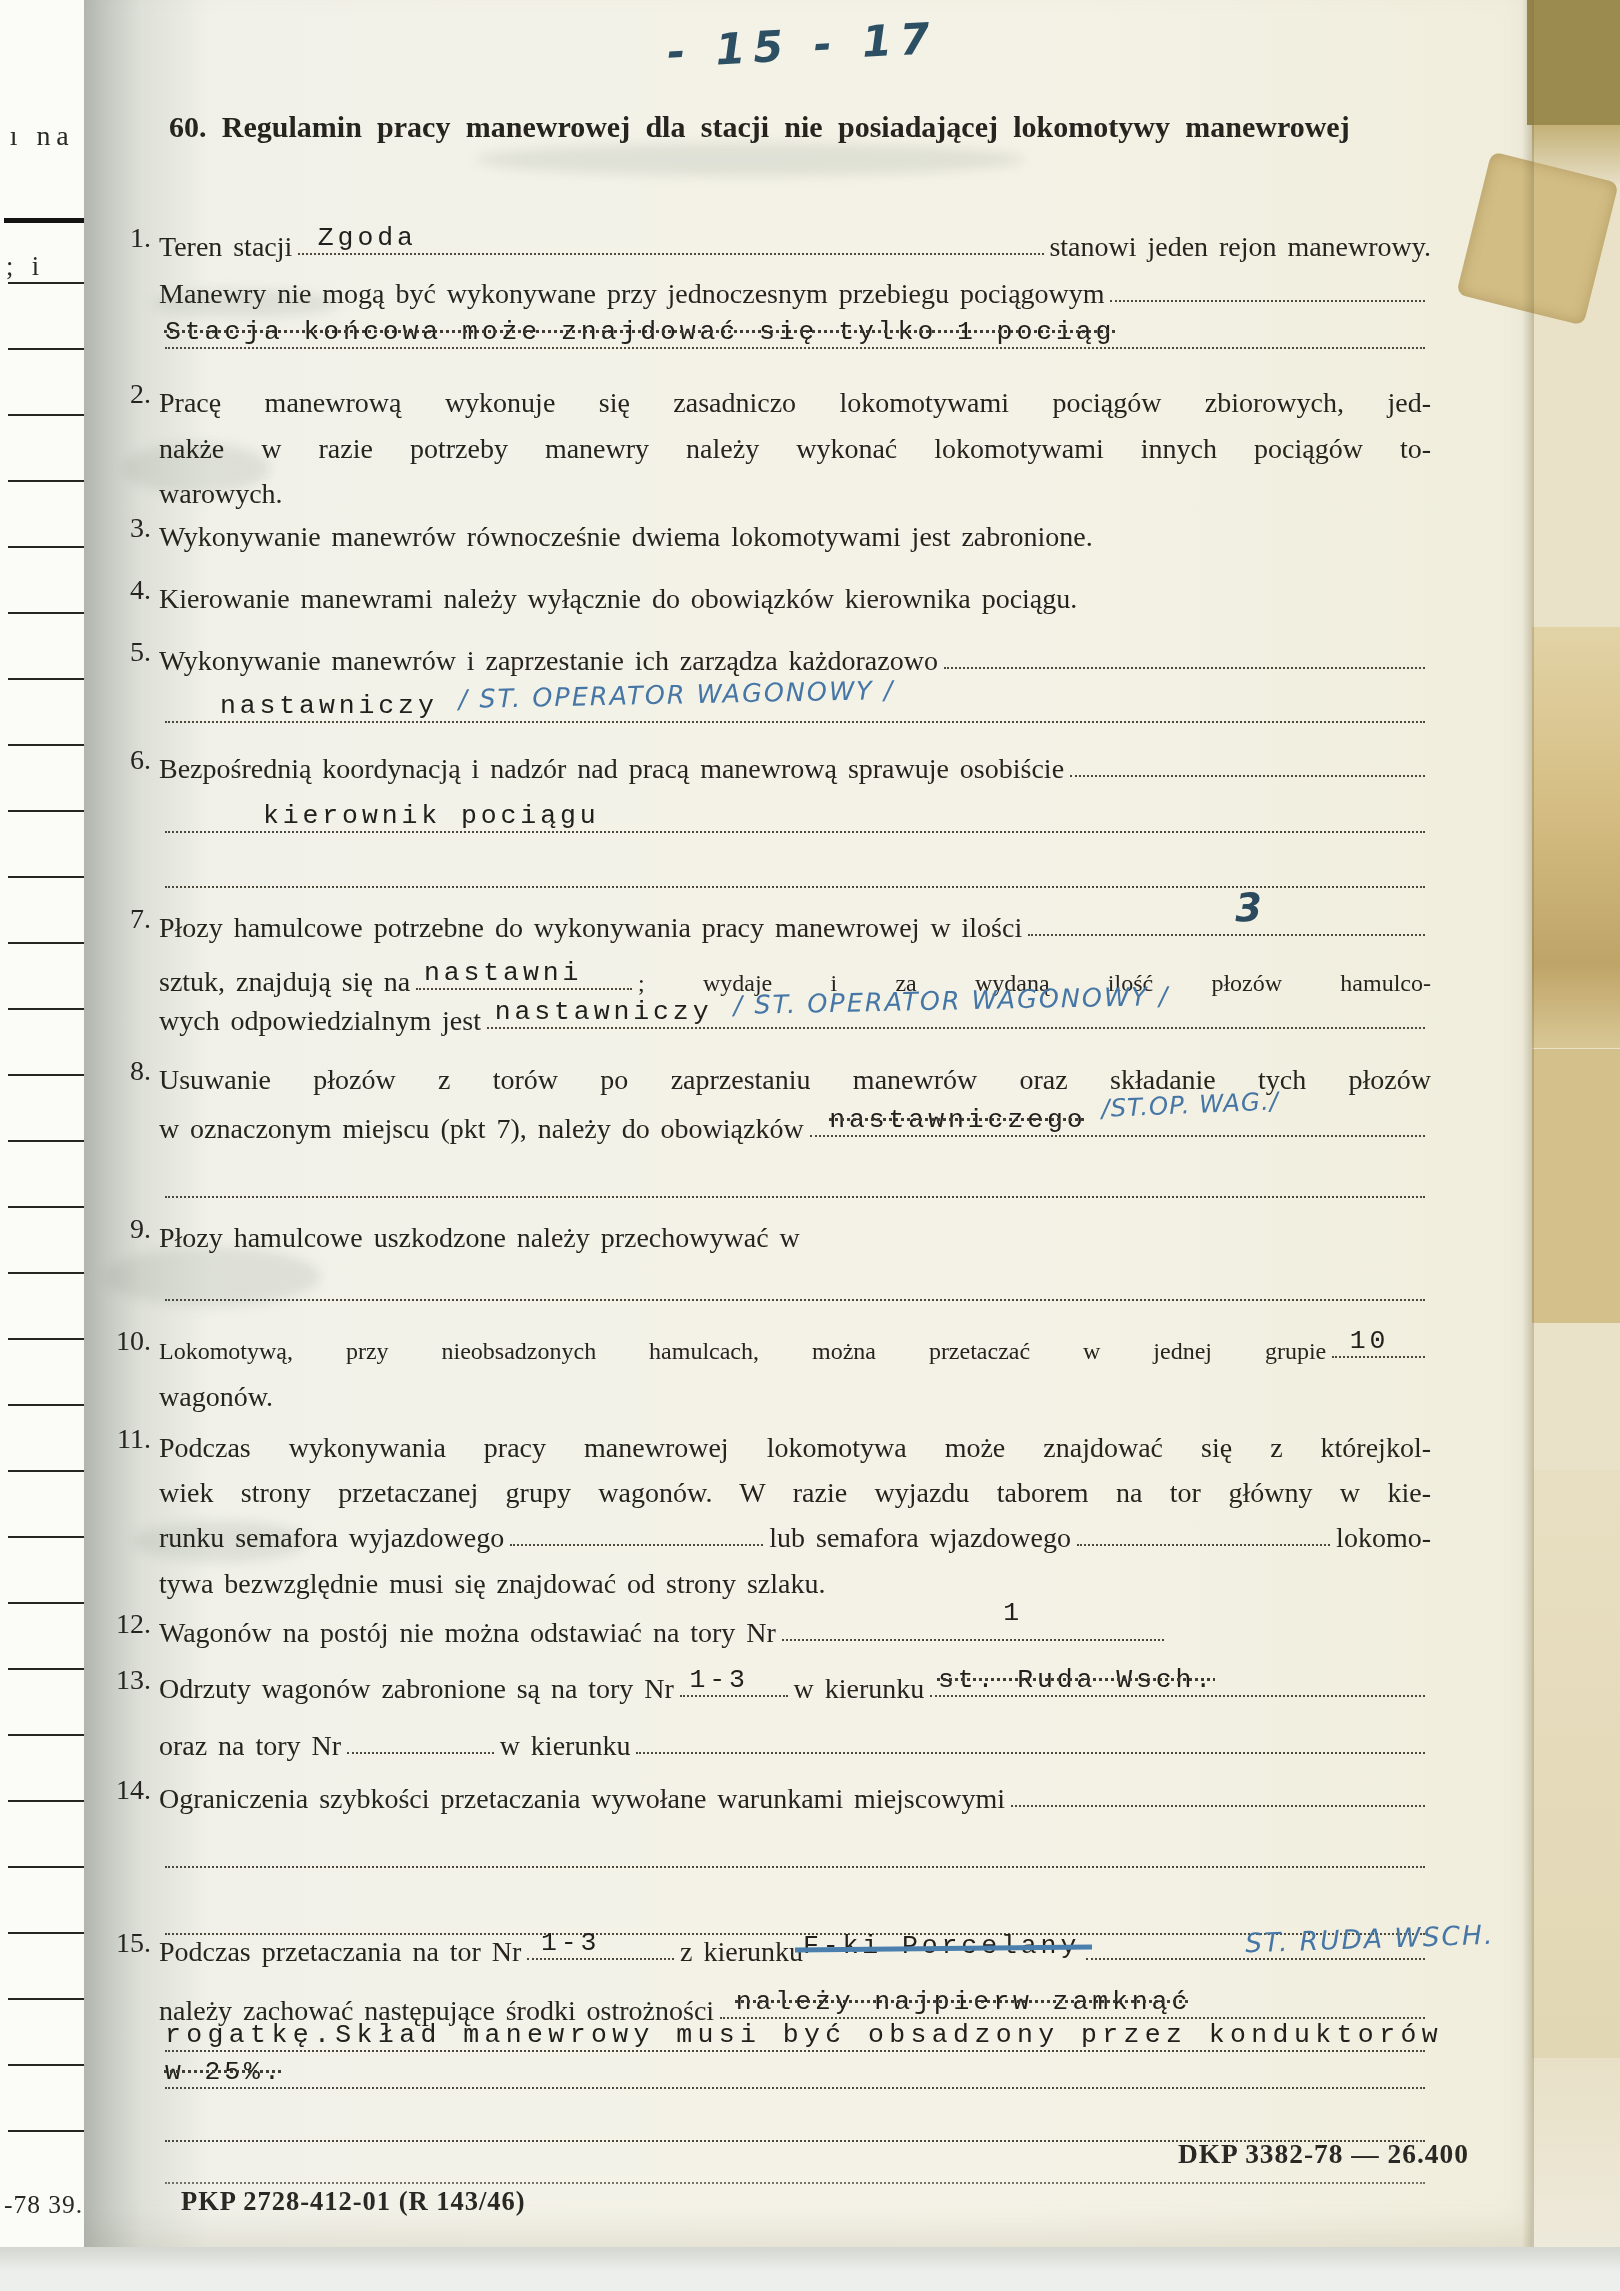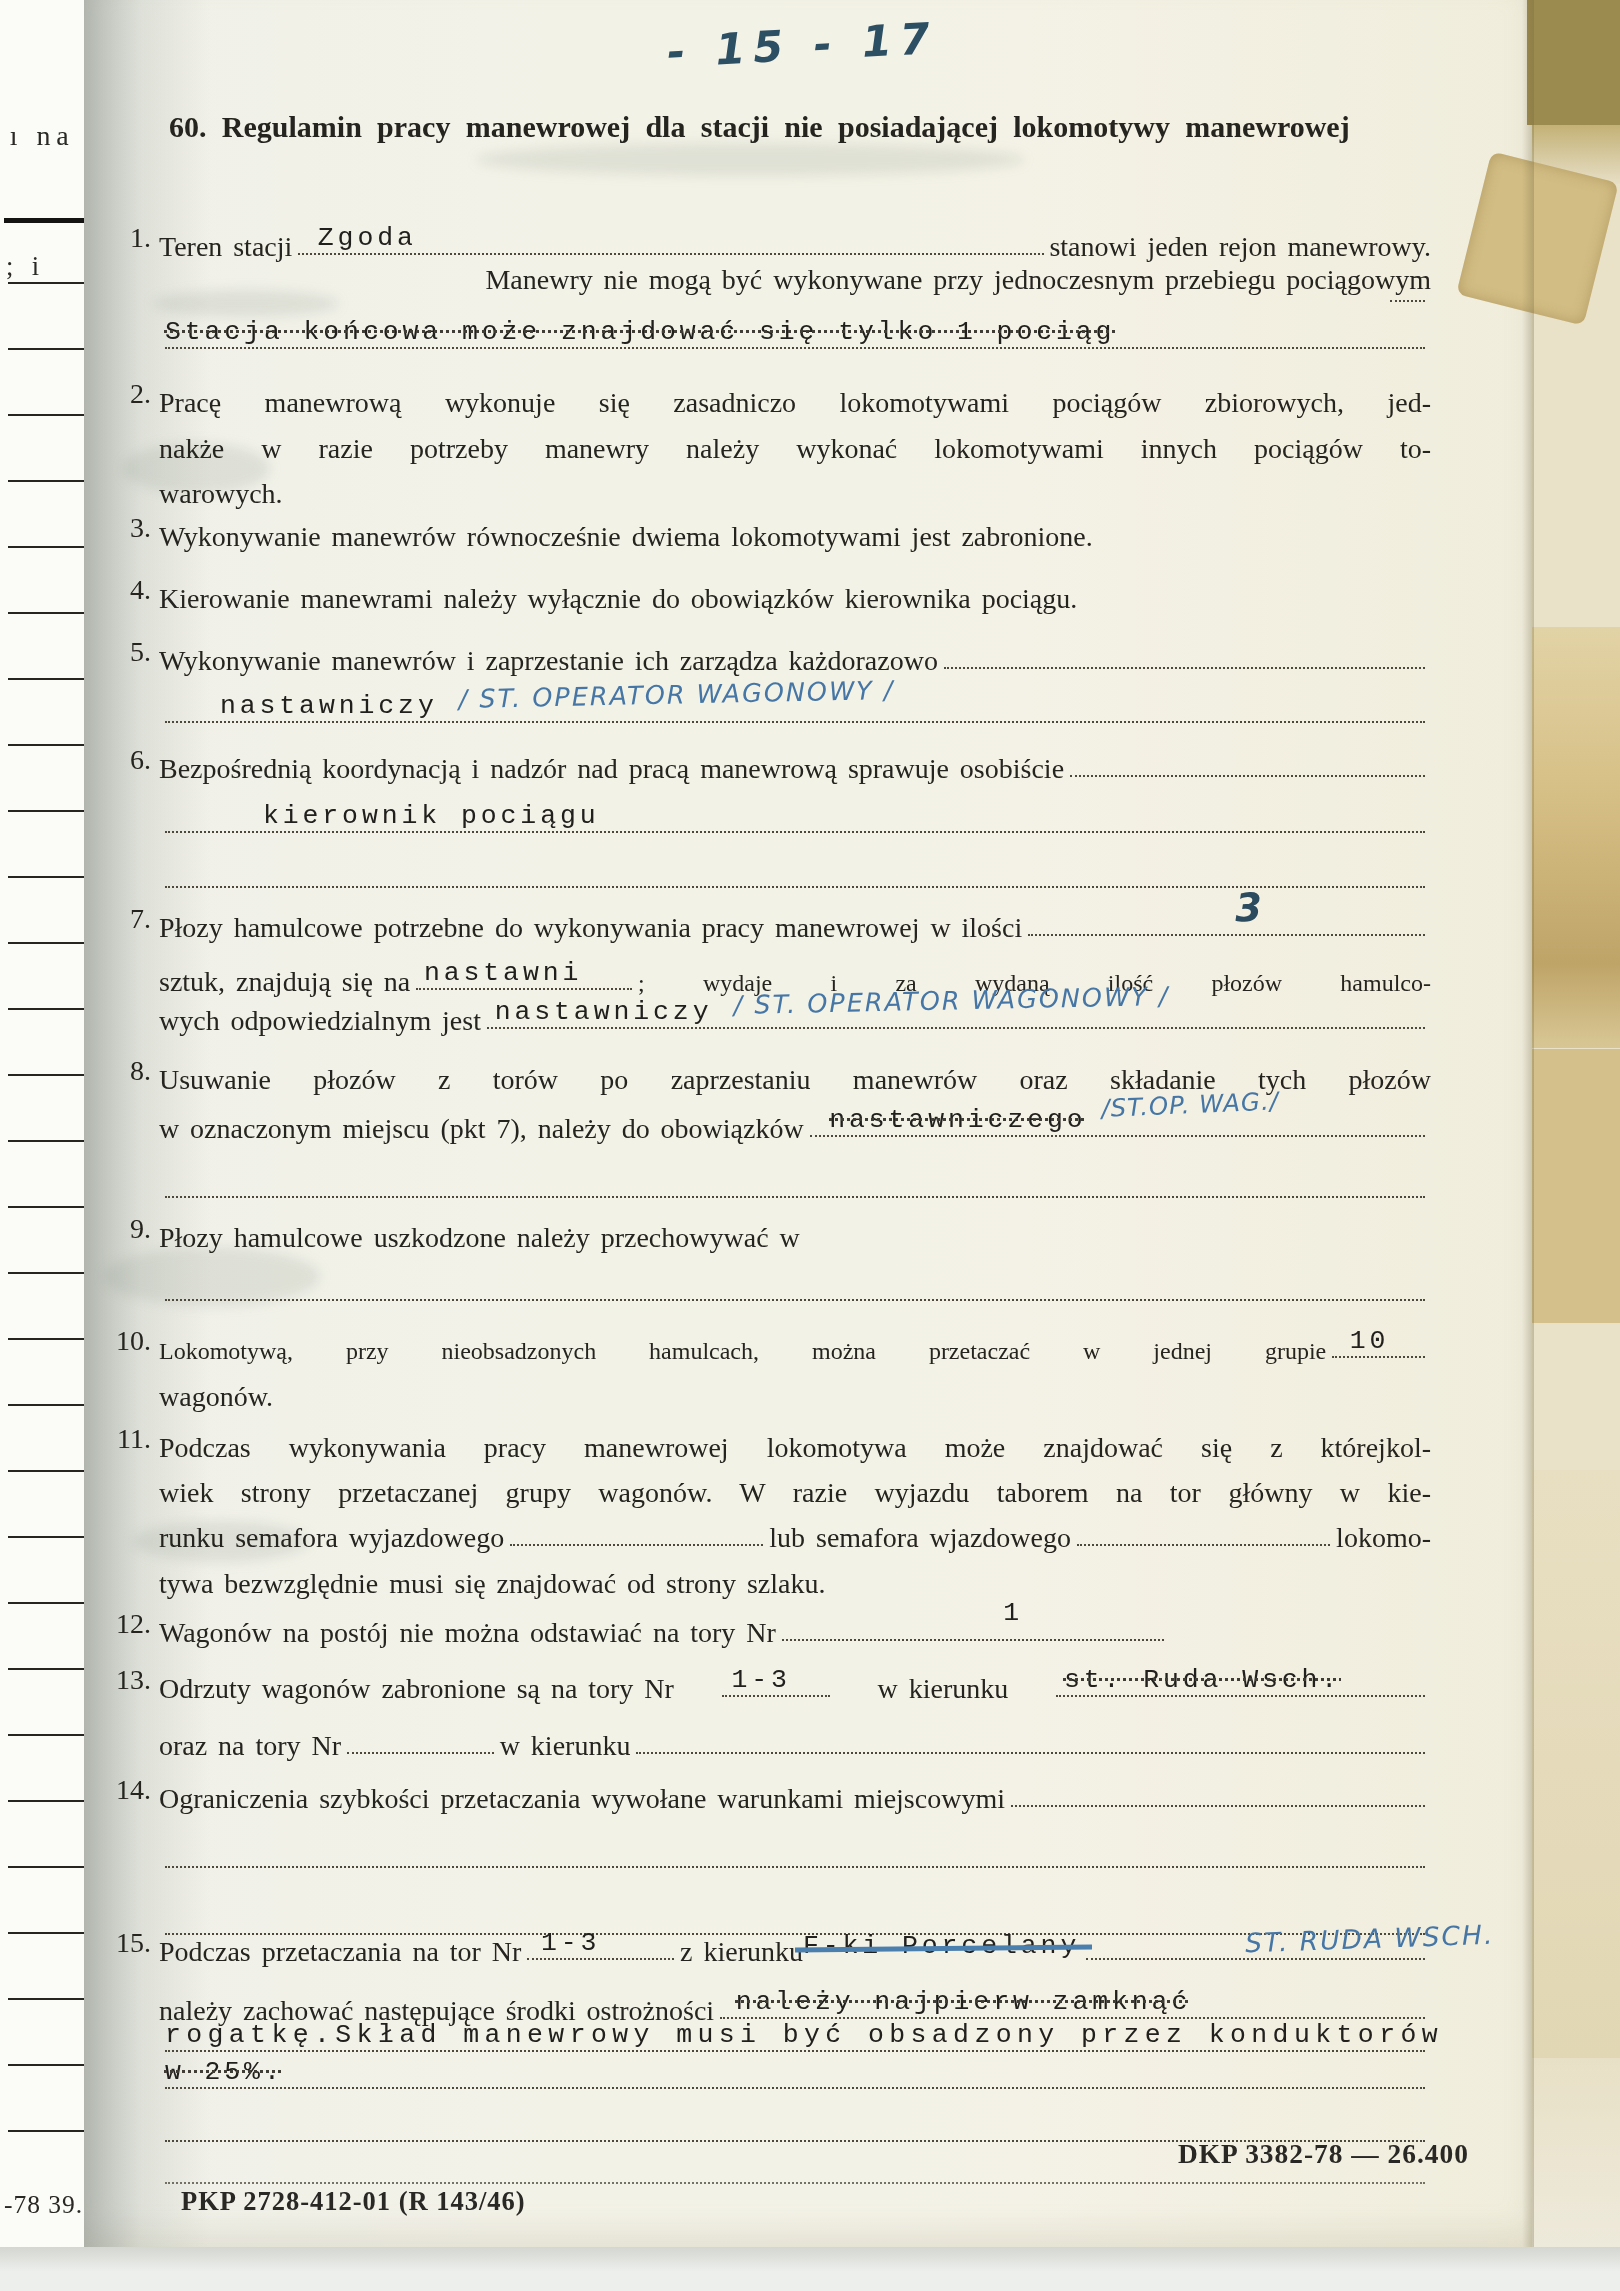--- a/index.html
+++ b/index.html
@@ -92,21 +92,21 @@
 
     <div class="line" style="top:218px;">
       <span class="num">1.</span>
       <span class="pt">Teren stacji</span>
       <span class="dots">
         <span class="sp20"></span>
         <span class="tw">Zgoda</span>
       </span>
       <span class="pt">stanowi jeden rejon manewrowy.</span>
     </div>
-    <div class="line" style="top:265px;flex-direction:column;">
+    <div class="line" style="top:265px;">
       <span class="pt">Manewry nie mogą być wykonywane przy jednoczesnym przebiegu pociągowym</span>
       <span class="dots"></span>
     </div>
     <div class="line" style="top:312px;">
       <span class="dots">
         <span class="tw struck">Stacja końcowa może znajdować się tylko 1 pociąg</span>
       </span>
     </div>
 
     <div class="line" style="top:374px;">
@@ -237,21 +237,21 @@
 
     <div class="line" style="top:1604px;">
       <span class="num">12.</span>
       <span class="pt">Wagonów na postój nie można odstawiać na tory Nr</span>
       <span class="dots w390">
         <span class="tw raised" style="margin-left:58%;">1</span>
       </span>
       <span class="blank"></span>
     </div>
 
-    <div class="line" style="top:1660px;gap:42px;">
+    <div class="line" style="top:1660px;">
       <span class="num">13.</span>
       <span class="pt">Odrzuty wagonów zabronione są na tory Nr</span>
       <span class="dots w110">
         <span class="tw" style="margin-left:9.8px;">1-3</span>
       </span>
       <span class="pt">w kierunku</span>
       <span class="dots">
         <span class="sp8"></span>
         <span class="tw struck">st. Ruda Wsch.</span>
       </span>

